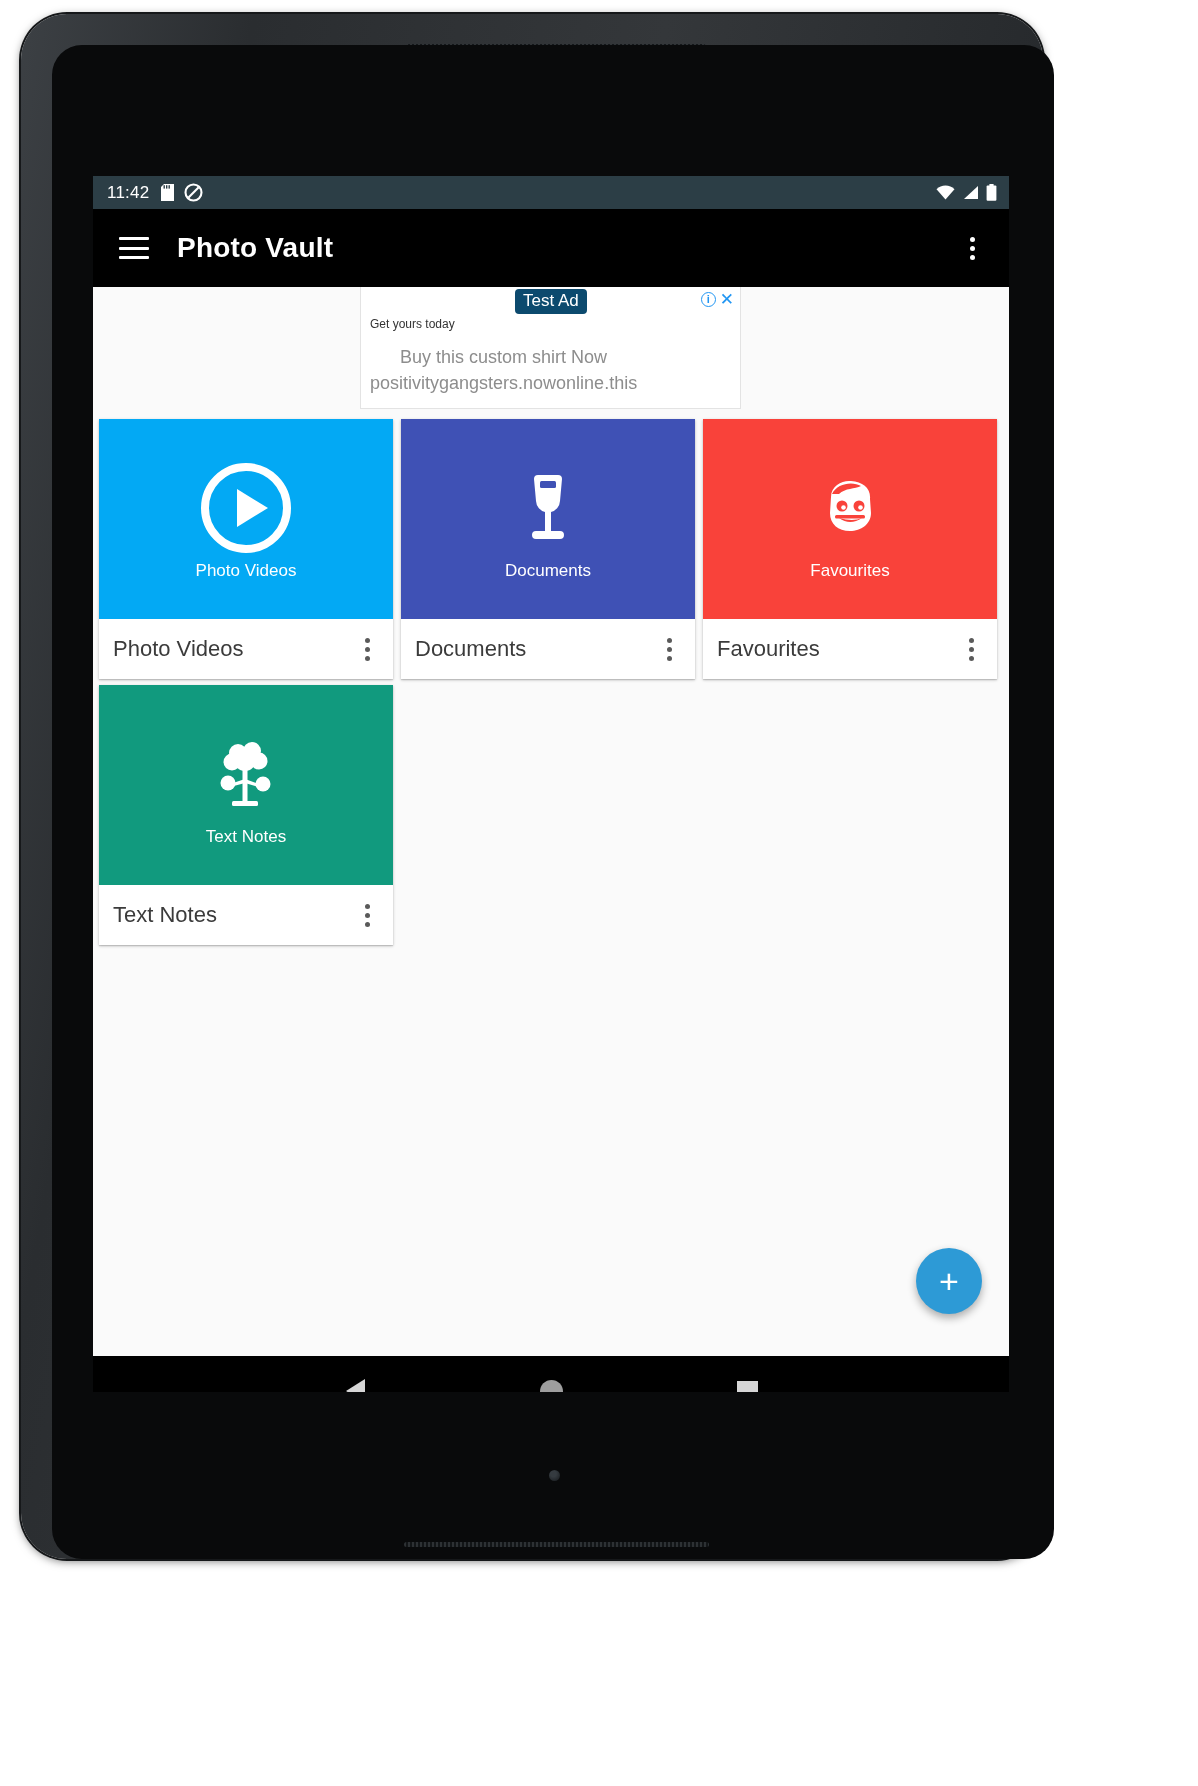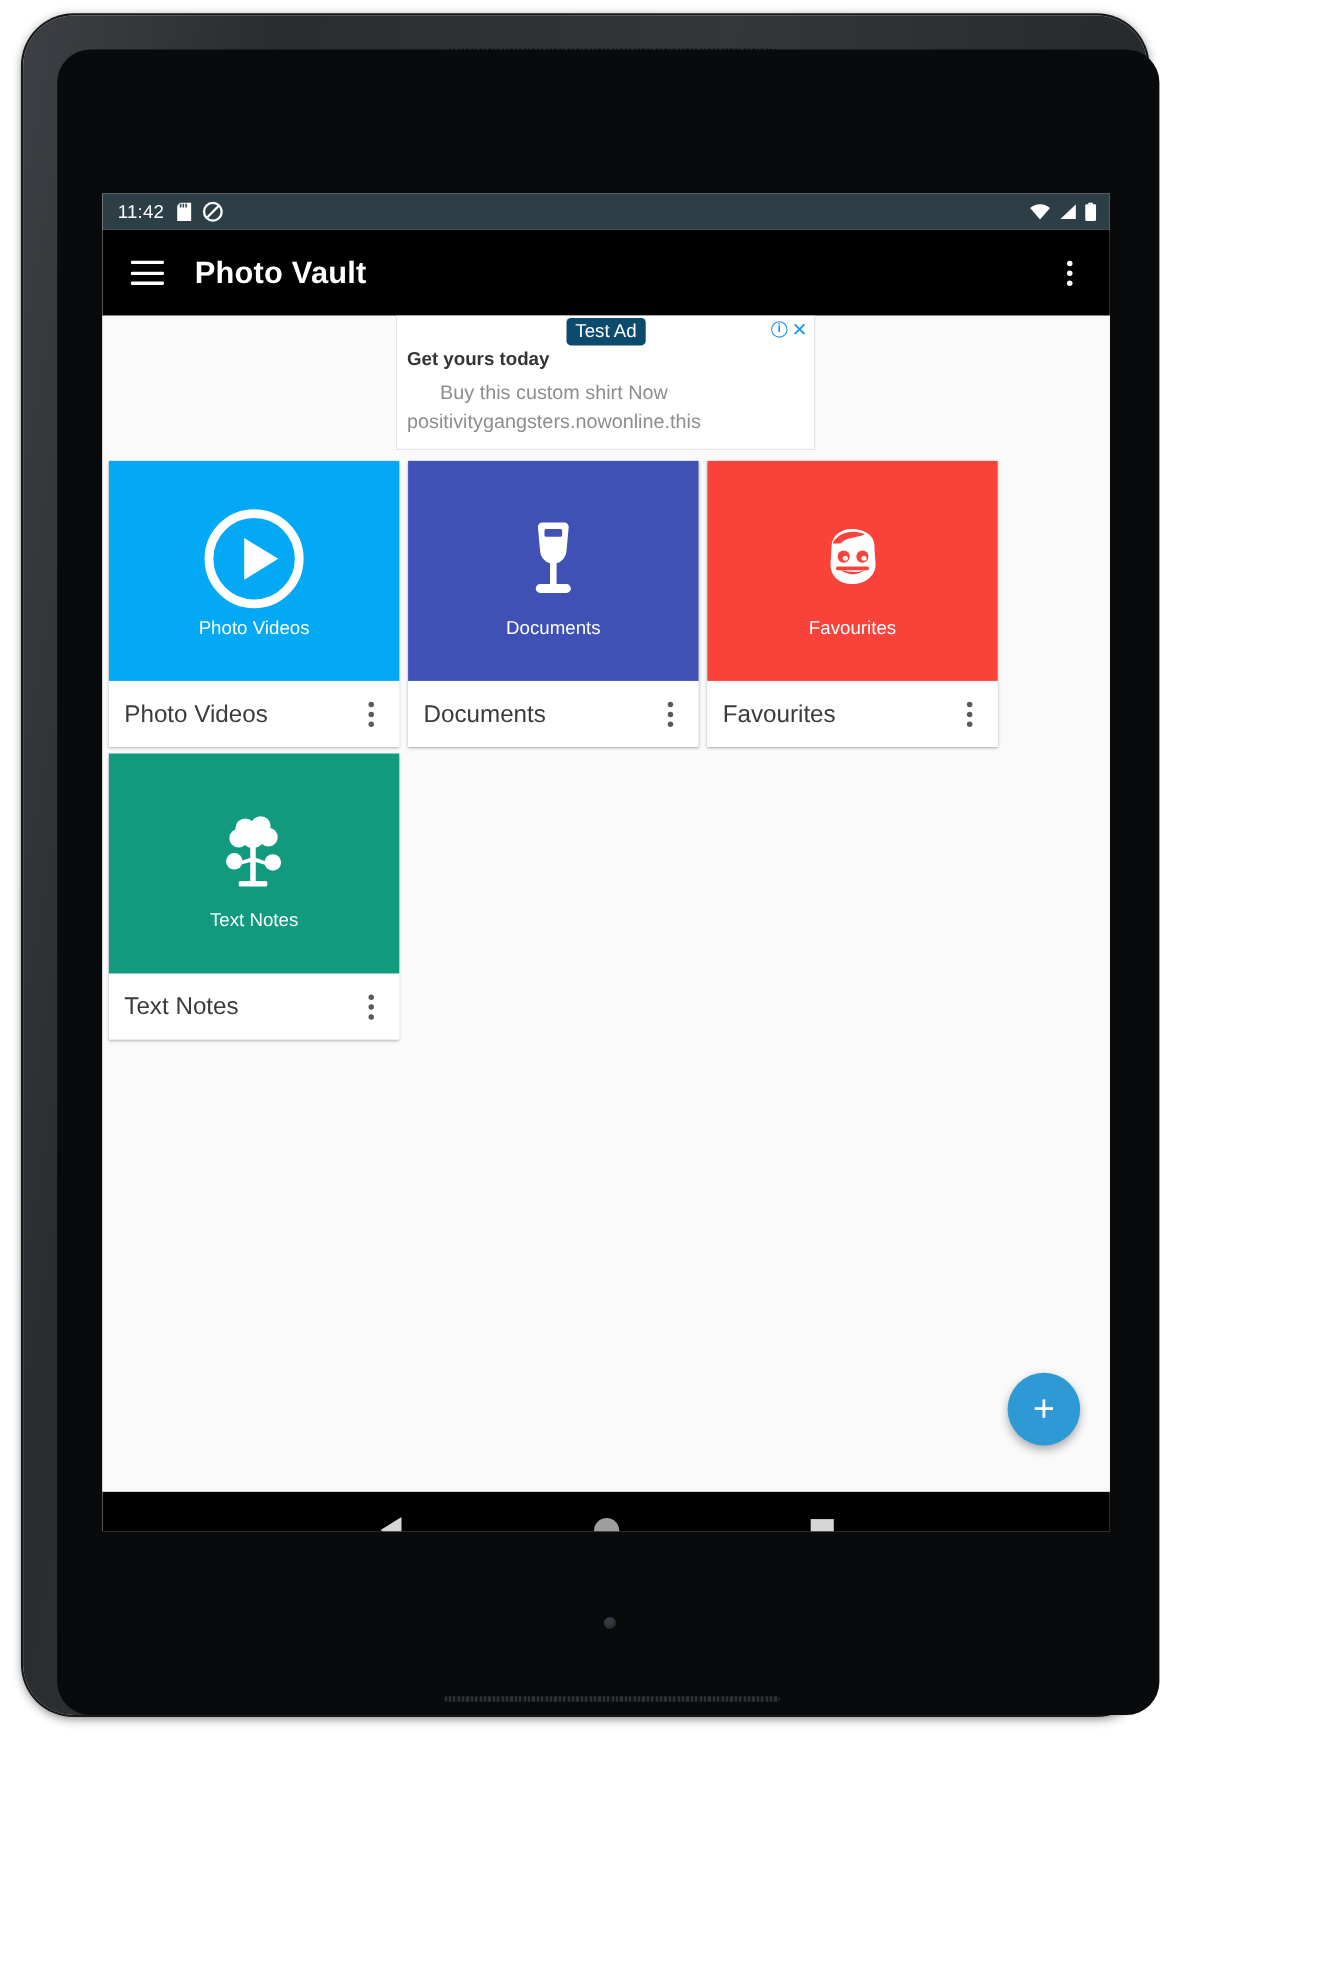--- a/index.html
+++ b/index.html
@@ -150,38 +150,38 @@
   #ad-info-icon {
     width: 15px; height: 15px; border-radius: 50%;
     border: 1.6px solid #2196f3;
     display: flex; align-items: center; justify-content: center;
     font-size: 11px; font-weight: bold; line-height: 1;
     cursor: pointer;
   }
   #ad-close-icon { font-size: 17px; cursor: pointer; line-height: 1; }
   #ad-headline {
     position: absolute; left: 9px; top: 30px;
-    font-size: 17px; font-weight: bold; color: #333333;
+    font-size: 12px; font-weight: normal; color: #333333;
   }
   #ad-body {
     position: absolute; left: 9px; top: 58px;
     font-size: 18px; color: #8d8d8d; line-height: 1.42; text-align: center;
   }
 
   
   #tile-grid {
     position: absolute;
     left: 0; top: 132px;
     width: 916px;
     display: flex; flex-wrap: wrap;
     padding: 0 6px;
     gap: 6px 8px;
   }
   .folder-card {
-    width: 264px;
+    width: 294px;
     background: #ffffff;
     box-shadow: 0 1px 3px rgba(0,0,0,.22), 0 1px 1px rgba(0,0,0,.12);
     cursor: pointer;
   }
   .folder-thumb {
     height: 200px;
     position: relative;
     display: flex; flex-direction: column;
     align-items: center; justify-content: center;
     gap: 12px;

